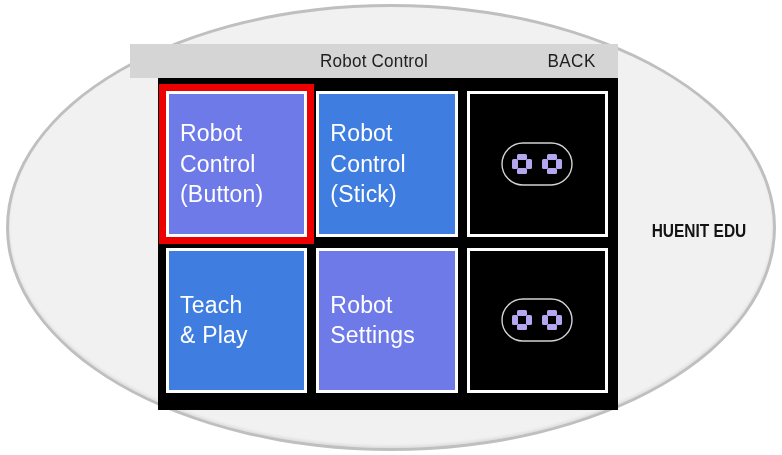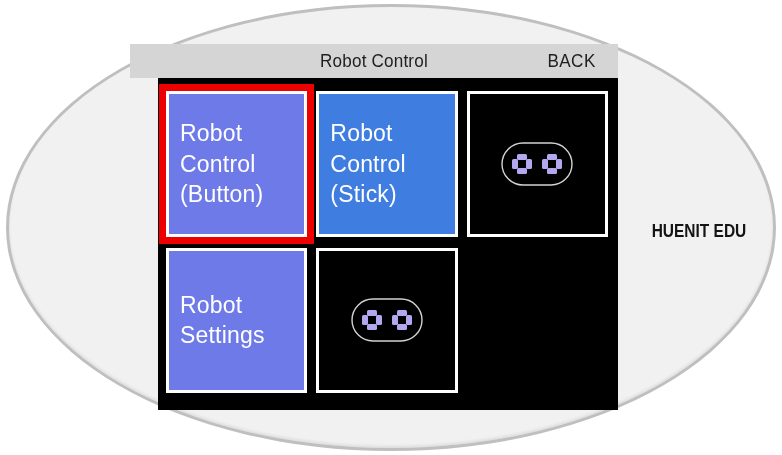--- a/index.html
+++ b/index.html
@@ -138,20 +138,24 @@
             <rect x="11" y="17" width="6" height="10" rx="1.5"></rect>
             <rect x="25" y="17" width="6" height="10" rx="1.5"></rect>
             <rect x="46" y="12" width="10" height="6" rx="1.5"></rect>
             <rect x="46" y="26" width="10" height="6" rx="1.5"></rect>
             <rect x="41" y="17" width="6" height="10" rx="1.5"></rect>
             <rect x="55" y="17" width="6" height="10" rx="1.5"></rect>
           </g>
         </svg>
       </div>
 
+      <div class="tile" style="background: rgb(63, 125, 224);">
+        <div class="tile-label">Teach
+&amp; Play</div>
+      </div>
 
       <div class="tile" style="background: rgb(110, 122, 232);">
         <div class="tile-label">Robot
 Settings</div>
       </div>
 
       <div class="tile face" style="background: rgb(0, 0, 0);">
         <svg class="robot-face" width="72" height="44" viewBox="0 0 72 44">
           <rect x="1" y="1" width="70" height="42" rx="21" fill="none" stroke="var(--pill-stroke, #d2d2d2)" stroke-width="1.4"></rect>
           <g fill="var(--eye, #b4a7ef)">

